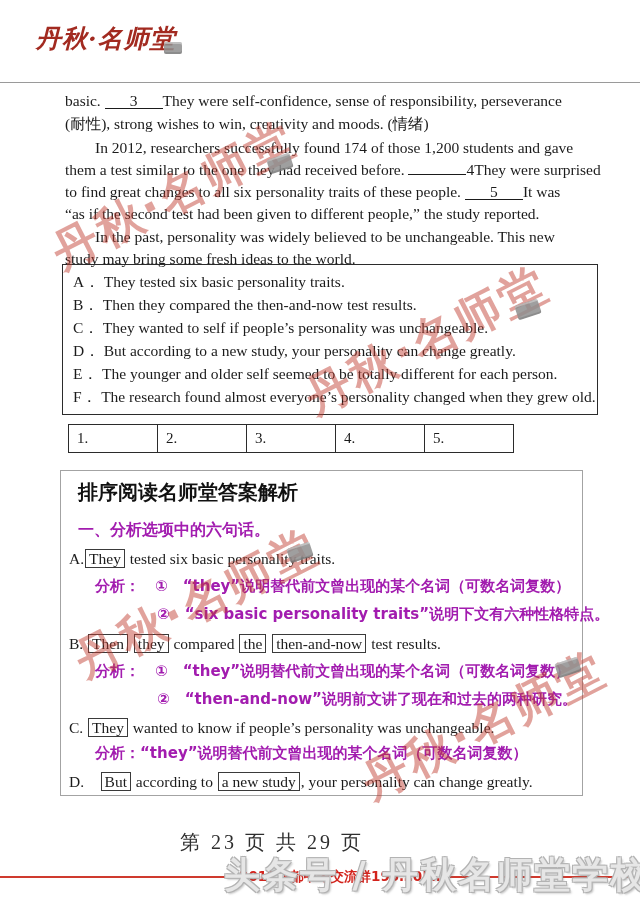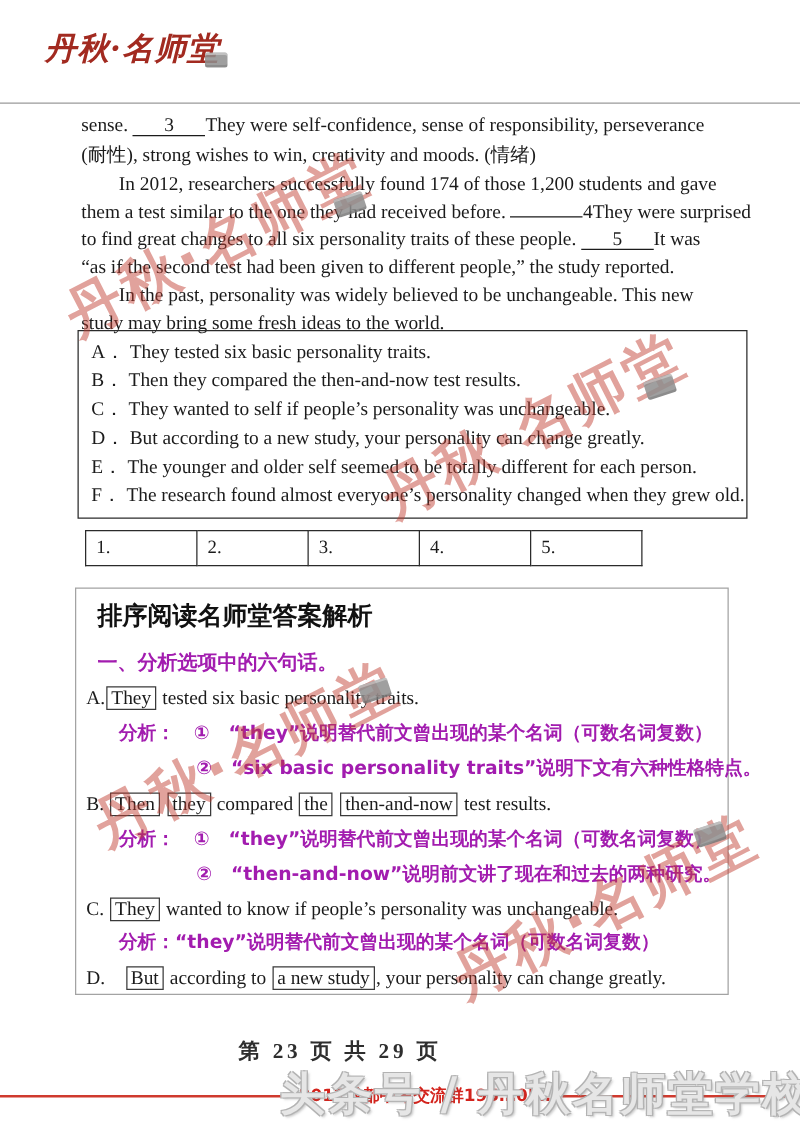--- a/index.html
+++ b/index.html
@@ -47,21 +47,21 @@
   #a-red-a2{left:96px;top:134px;}
   #a-item-b{left:8px;top:163px;}
   #a-red-b1{left:34px;top:191px;}
   #a-red-b2{left:96px;top:219px;}
   #a-item-c{left:8px;top:247px;}
   #a-red-c{left:34px;top:273px;}
   #a-item-d{left:8px;top:301px;}
 
   
   #page-num{position:absolute;left:0;top:829px;width:544px;text-align:center;
-            font-size:17px;color:#2e2e2e;letter-spacing:3px;z-index:1;font-weight:bold;}
+            font-size:20px;color:#2e2e2e;letter-spacing:3px;z-index:1;}
   #banner-row{position:absolute;left:0;top:869px;width:628px;height:16px;display:flex;
               align-items:center;z-index:2;}
   .rline{height:2px;background:#cf3a2e;}
   #rline-left{width:234px;}
   #rline-right{flex:1;}
   #banner-text{font-family:"DejaVu Sans",sans-serif;font-weight:bold;font-size:13.5px;
                color:#d3231c;margin:0 5px;white-space:nowrap;}
   #footer-watermark{position:absolute;left:224px;top:851px;z-index:4;white-space:nowrap;
         font-family:"DejaVu Sans",sans-serif;font-weight:bold;font-size:36px;letter-spacing:2px;
         color:rgba(242,242,242,0.8);
@@ -92,21 +92,21 @@
 
   <div id="wm1" class="wm">丹秋·名师堂</div>
   <div id="wm2" class="wm">丹秋·名师堂</div>
   <div id="wm3" class="wm">丹秋·名师堂</div>
   <div id="wm4" class="wm">丹秋·名师堂</div>
   <div id="wm-seal-1" class="seal wm-seal"></div>
   <div id="wm-seal-2" class="seal wm-seal"></div>
   <div id="wm-seal-3" class="seal wm-seal"></div>
   <div id="wm-seal-4" class="seal wm-seal"></div>
 
-  <div class="pline" style="top:92px"><span>sense.  </span><span class="blank">3</span><span>They were self-confidence, sense of responsibility, perseverance</span></div>
+  <div class="pline" style="top:92px"><span>basic.  </span><span class="blank">3</span><span>They were self-confidence, sense of responsibility, perseverance</span></div>
   <div class="pline" style="top:114px"><span>(耐性), strong wishes to win, creativity and moods. (情绪)</span></div>
   <div class="pline ind" style="top:139px"><span>In 2012, researchers successfully found 174 of those 1,200 students and gave</span></div>
   <div class="pline" style="top:161px"><span>them a test similar to the one they had received before. </span><span class="blank"></span><span>4They were surprised</span></div>
   <div class="pline" style="top:183px"><span>to find great changes to all six personality traits of these people. </span><span class="blank">5</span><span>It was</span></div>
   <div class="pline" style="top:205px"><span>“as if the second test had been given to different people,” the study reported.</span></div>
   <div class="pline ind" style="top:228px"><span>In the past, personality was widely believed to be unchangeable. This new</span></div>
   <div class="pline" style="top:250px"><span>study may bring some fresh ideas to the world.</span></div>
 
   <div id="options-box">
     <div class="opt"><span class="letter">A．</span><span>They tested six basic personality traits.</span></div>

